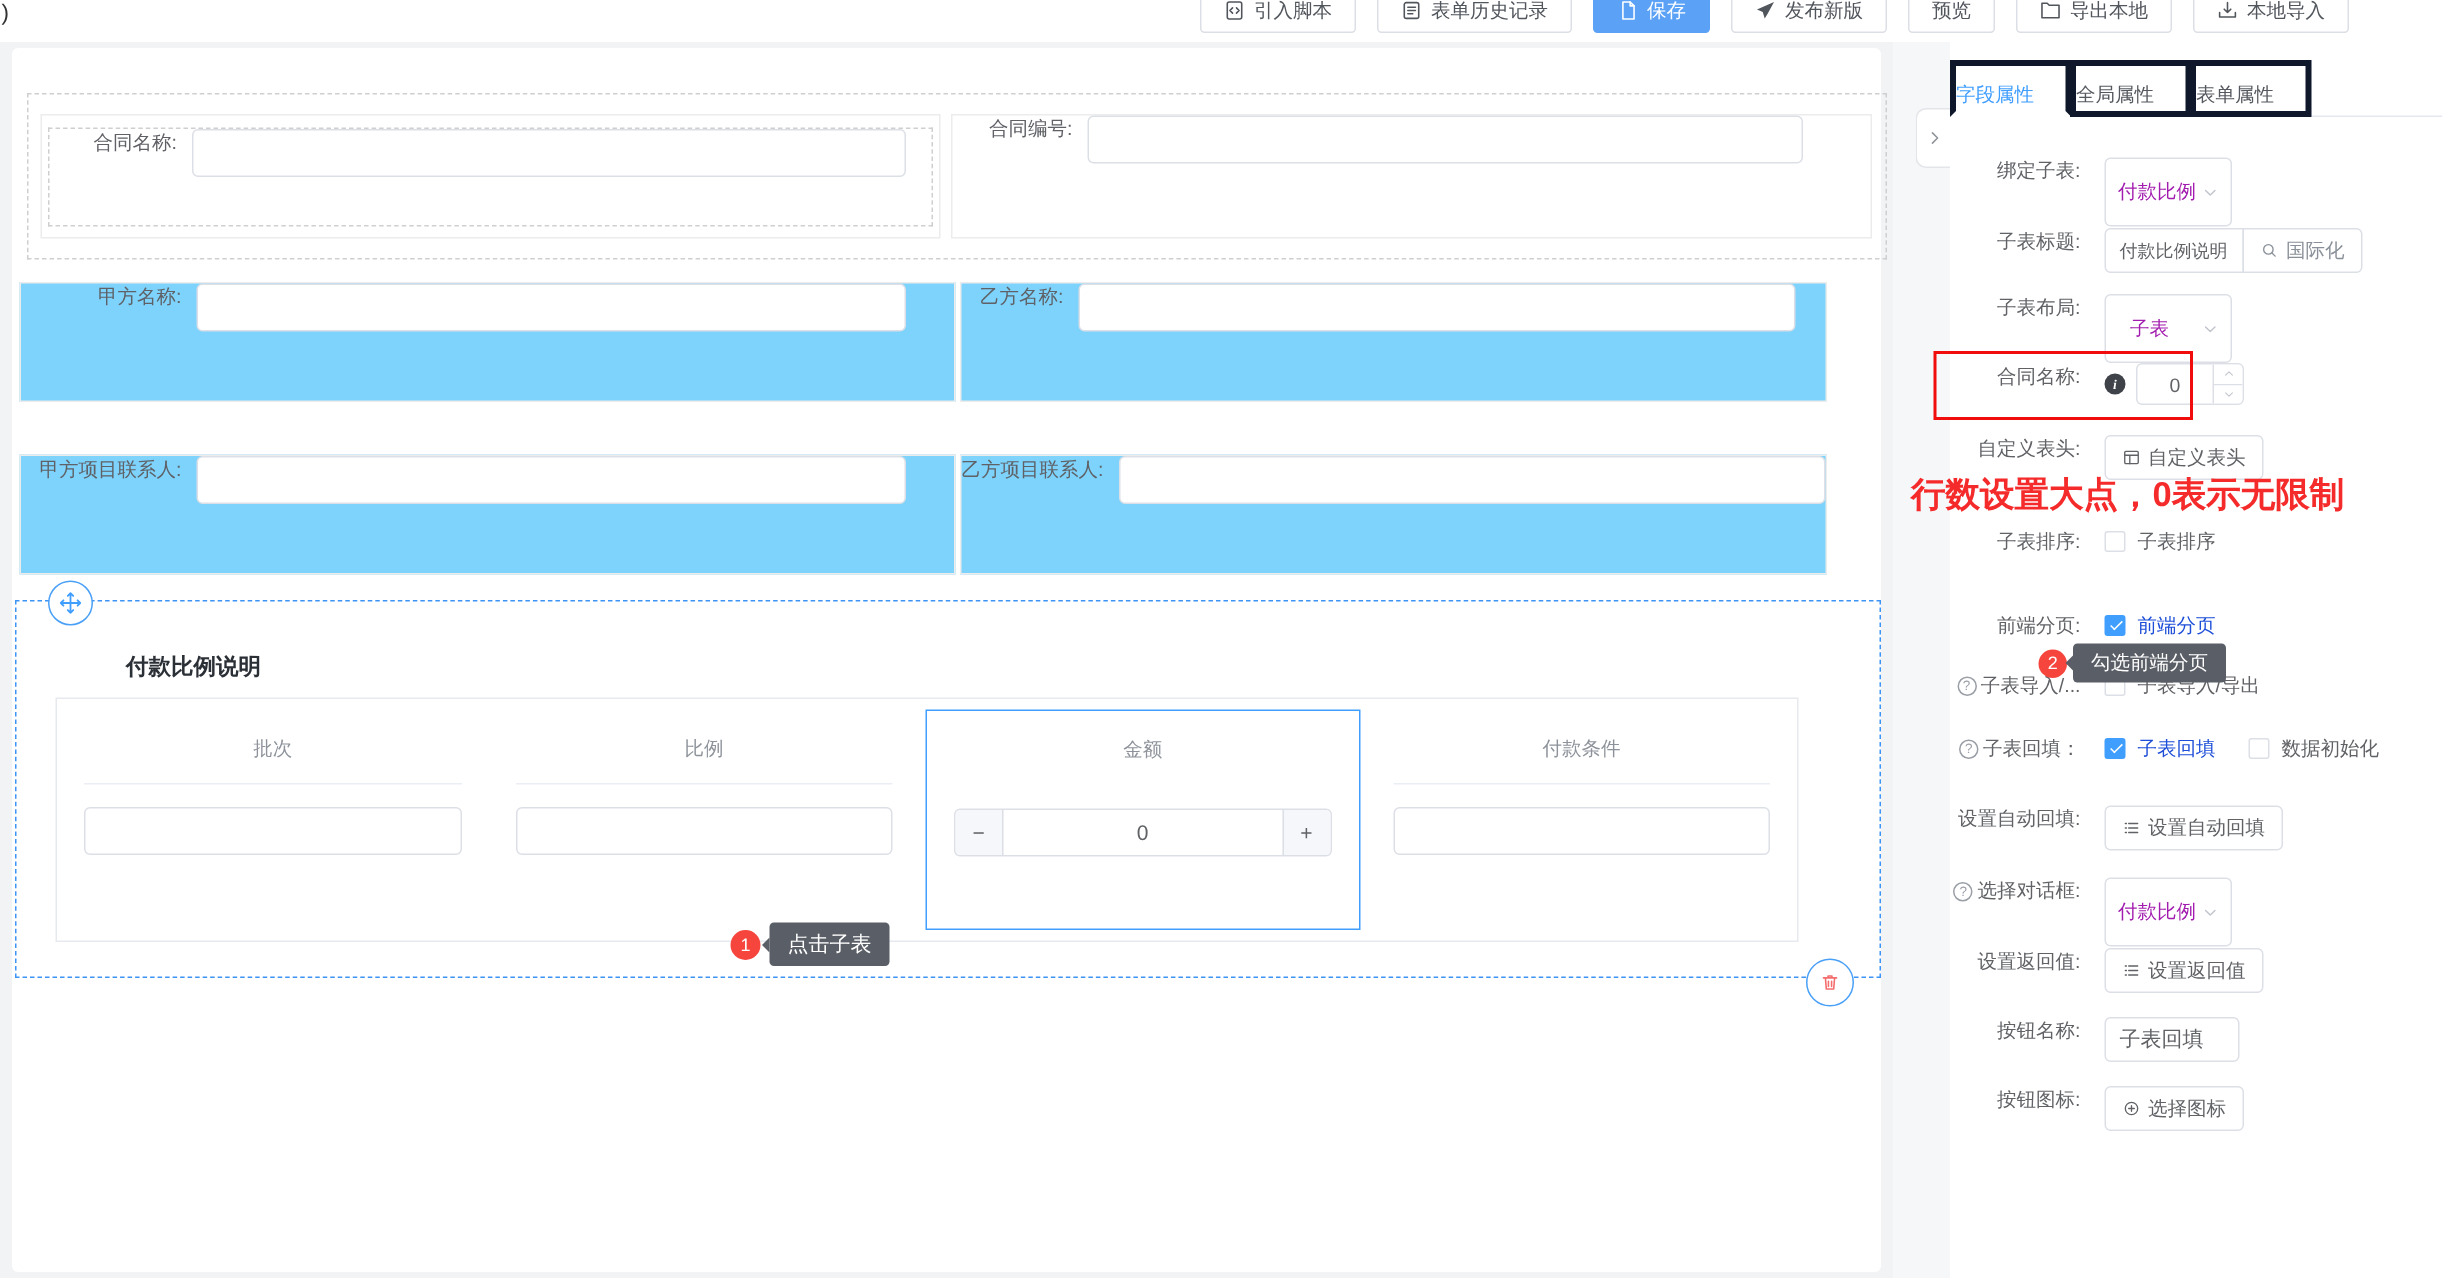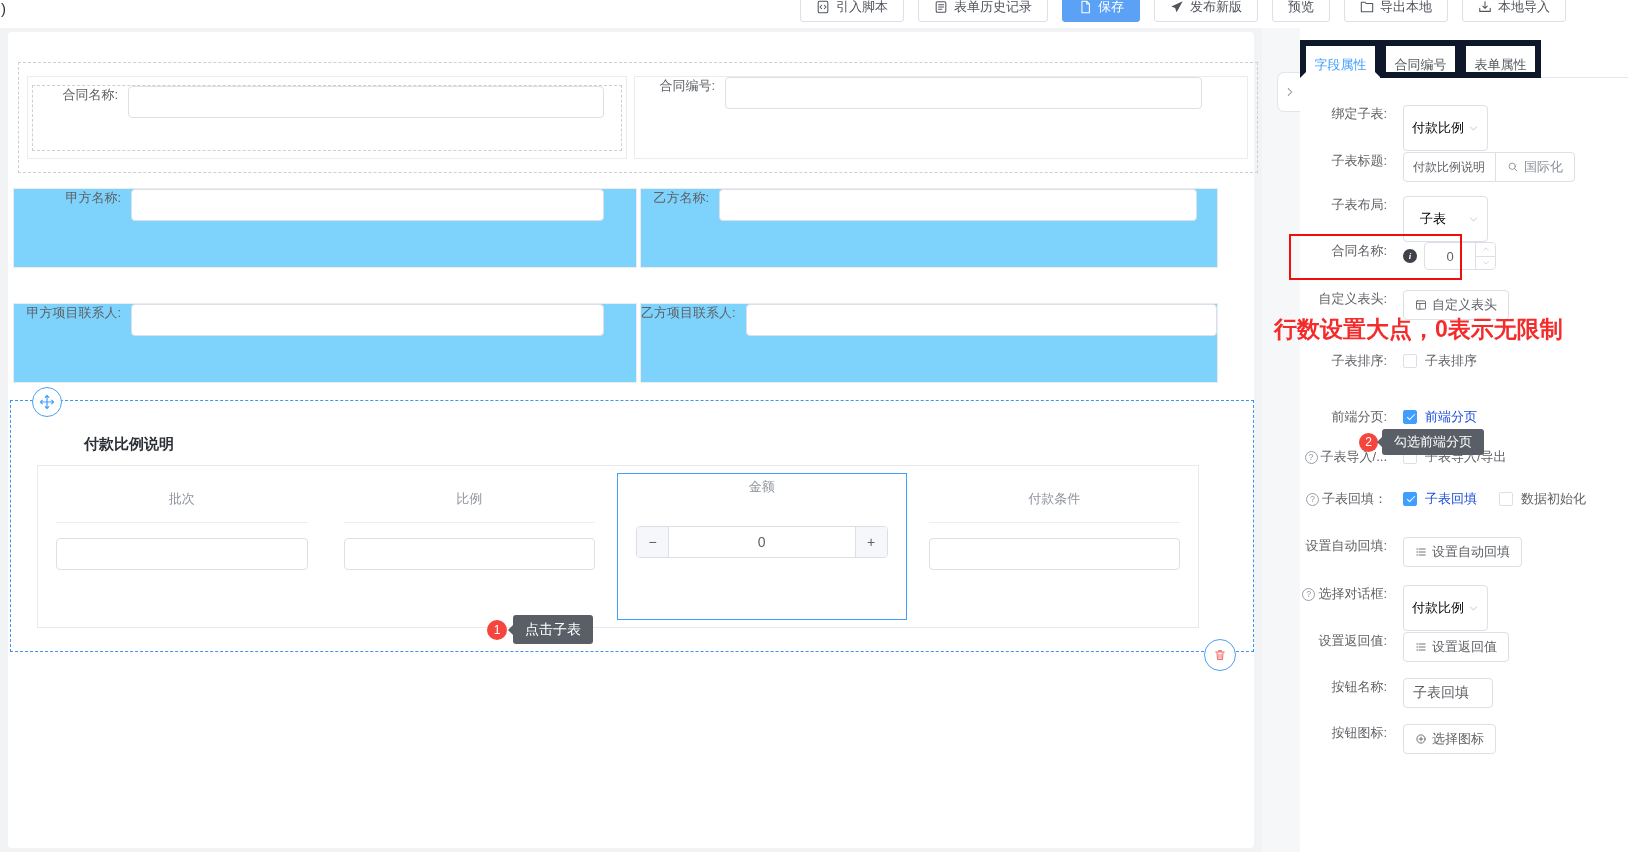--- a/index.html
+++ b/index.html
@@ -25,44 +25,44 @@
 .cellB{position:absolute;left:615px;top:13px;width:614px;height:83px;border:1px solid #ececec}
 .rowbox{position:absolute;height:80px;border:1px solid #ececec;background:#7dd3fc}
 
 .subtable{position:absolute;left:2px;top:368px;width:1244px;height:252px;border:1px dashed #3d94f5}
 .move-handle{position:absolute;left:21px;top:-14px;width:30px;height:30px;border:1px solid #4aa0f7;border-radius:50%;background:#fff;display:flex;align-items:center;justify-content:center;color:#409eff;cursor:move}
 .st-title{position:absolute;left:73px;top:34px;font-size:15px;font-weight:bold;color:#2b2f36}
 .st-panel{position:absolute;left:26px;top:64px;width:1162px;height:163px;border:1px solid #e6e9ee;background:#fff;display:flex}
 .st-col{flex:1;padding:24px 18px 0;position:relative}
 .st-head{text-align:center;color:#8e939b;padding-bottom:14px;border-bottom:1px solid #ebeef5;font-size:13px}
 .st-col .inp{margin-top:15px;width:100%}
-.st-col.sel{border:1px solid #409eff;margin:7px 4px;padding-top:4px}
+.st-col.sel{border:1px solid #409eff;margin:7px 4px;padding-top:17px}
 .st-col.sel .st-head{border-bottom-color:transparent}
 .stepper{margin-top:15px;height:32px;border:1px solid #dcdfe6;border-radius:4px;display:flex;overflow:hidden;background:#fff}
 .step-btn{width:32px;background:#f5f7fa;color:#606266;display:flex;align-items:center;justify-content:center;cursor:pointer;font-size:14px}
 .step-btn.minus{border-right:1px solid #dcdfe6}
 .step-btn.plus{border-left:1px solid #dcdfe6}
 .step-val{flex:1;display:flex;align-items:center;justify-content:center;color:#606266;font-size:14px}
 .badge{width:20px;height:20px;border-radius:50%;background:#f5453d;color:#fff;font-size:12px;display:flex;align-items:center;justify-content:center}
 .tipbox{position:relative;background:#5a5e66;color:#fff;font-size:14px;border-radius:3px;display:flex;align-items:center;padding:0 12px;white-space:nowrap}
 .tipbox:before{content:"";position:absolute;left:-5px;top:50%;margin-top:-5px;border-top:5px solid transparent;border-bottom:5px solid transparent;border-right:5px solid #5a5e66}
 .callout1{position:absolute;left:476px;top:214px;display:flex;align-items:center;gap:6px;z-index:5}
 .callout1 .tipbox{height:29px}
 .del-circle{position:absolute;left:1193px;top:238px;width:32px;height:32px;border:1px solid #4aa0f7;border-radius:50%;background:#fff;display:flex;align-items:center;justify-content:center;color:#f56c6c;cursor:pointer;z-index:4}
 
 .rightcol{position:absolute;left:1262px;top:28px;width:366px;height:824px;background:#f6f7f9}
 .collapse-tab{position:absolute;left:15px;top:44px;width:24px;height:40px;background:#fff;border:1px solid #e3e5e9;border-right:none;border-radius:7px 0 0 7px;display:flex;align-items:center;justify-content:center;color:#909399;cursor:pointer}
 .panel{position:absolute;left:38px;top:0;width:328px;height:824px;background:#fff}
 .tabs{display:flex;padding-top:12px;border-bottom:1px solid #e4e7ed;align-items:flex-end}
-.tab{width:81px;height:38px;line-height:37px;text-align:center;border:6px solid #0f172a;margin-right:-1px;margin-bottom:-1px;background:#fff;font-size:13px;color:#55585e;cursor:pointer}
+.tab{width:81px;height:38px;line-height:37px;text-align:left;border:4px solid #0f172a;margin-right:-1px;margin-bottom:-1px;background:#fff;font-size:13px;color:#55585e;cursor:pointer}
 .tab.active{color:#409eff;border-bottom-color:#fff}
 .prow{position:absolute;left:0;width:328px;height:30px;display:flex;align-items:flex-start}
 .plabel{flex:0 0 95px;display:flex;justify-content:flex-end;align-items:center;gap:3px;text-align:right;font-size:13px;color:#606266;padding-right:8px;white-space:nowrap;overflow:hidden}
 .pctrl{display:flex;align-items:center;margin-left:8px}
-.psel{width:85px;height:46px;border:1px solid #dcdfe6;border-radius:4px;display:flex;align-items:center;padding:0 8px;color:#000000;background:#fff;cursor:pointer}
+.psel{width:85px;height:46px;border:1px solid #dcdfe6;border-radius:4px;display:flex;align-items:center;padding:0 8px;color:#a21caf;background:#fff;cursor:pointer}
 .psel .selval{flex:1;overflow:hidden;white-space:nowrap;font-size:13px}
 .psel svg{width:11px;height:11px;color:#c0c4cc}
 .pinp{width:93px;height:30px;border:1px solid #dcdfe6;border-radius:4px;padding:0 9px;font-size:13px;color:#606266;background:#fff;overflow:hidden;white-space:nowrap;display:flex;align-items:center}
 .pinp.joinL{border-radius:4px 0 0 4px}
 .pbtn{height:30px;border:1px solid #dcdfe6;border-radius:4px;background:#fff;display:inline-flex;align-items:center;gap:5px;padding:0 11px;font-size:13px;color:#606266;cursor:pointer;white-space:nowrap}
 .pbtn.join{border-radius:0 4px 4px 0;margin-left:-1px;color:#8a9099}
 .cb{width:14px;height:14px;border:1px solid #dcdfe6;border-radius:2px;background:#fff;position:relative;flex:none;cursor:pointer}
 .cb.checked{background:#409eff;border-color:#409eff}
 .cb.checked:after{content:"";position:absolute;left:3px;top:3px;width:7px;height:3px;border-left:1.4px solid #fff;border-bottom:1.4px solid #fff;transform:rotate(-45deg)}
 .cbtext{margin-left:8px;font-size:13px;color:#606266}
@@ -224,21 +224,21 @@
 <div class="rightcol">
   <div class="collapse-tab">
     <svg class="ic" viewBox="0 0 14 14" style="width:12px;height:12px">
         <path d="M5 3l4 4-4 4"></path>
       </svg>
   </div>
 
   <div class="panel">
     <div class="tabs">
       <div class="tab active">字段属性</div>
-      <div class="tab">合同编号</div>
+      <div class="tab">全局属性</div>
       <div class="tab">表单属性</div>
     </div>
 
     <div class="prow" style="top:77px">
       <span class="plabel">绑定子表:</span>
       <div class="pctrl">
           <div class="psel">
         <span class="selval">付款比例</span>
         <svg class="ic" viewBox="0 0 14 14">
               <path d="M3 5l4 4 4-4"></path>

